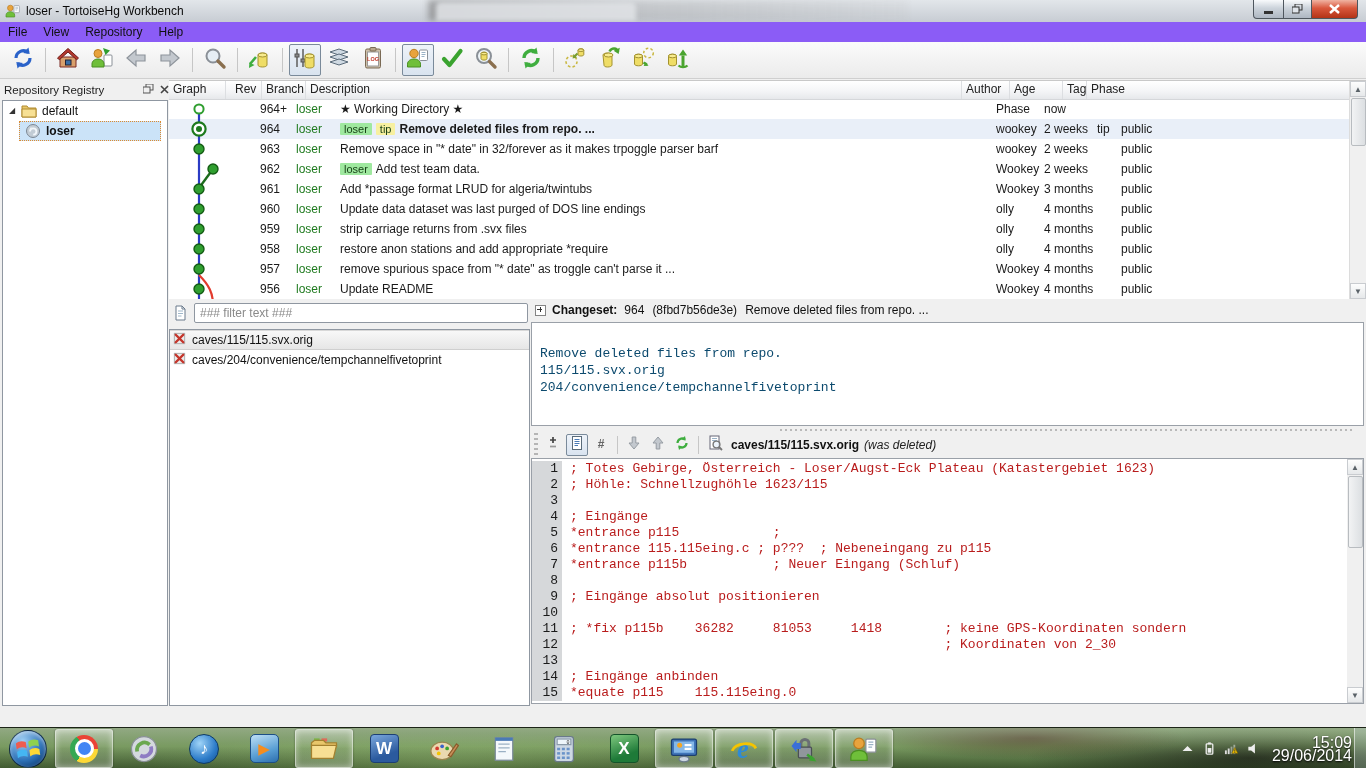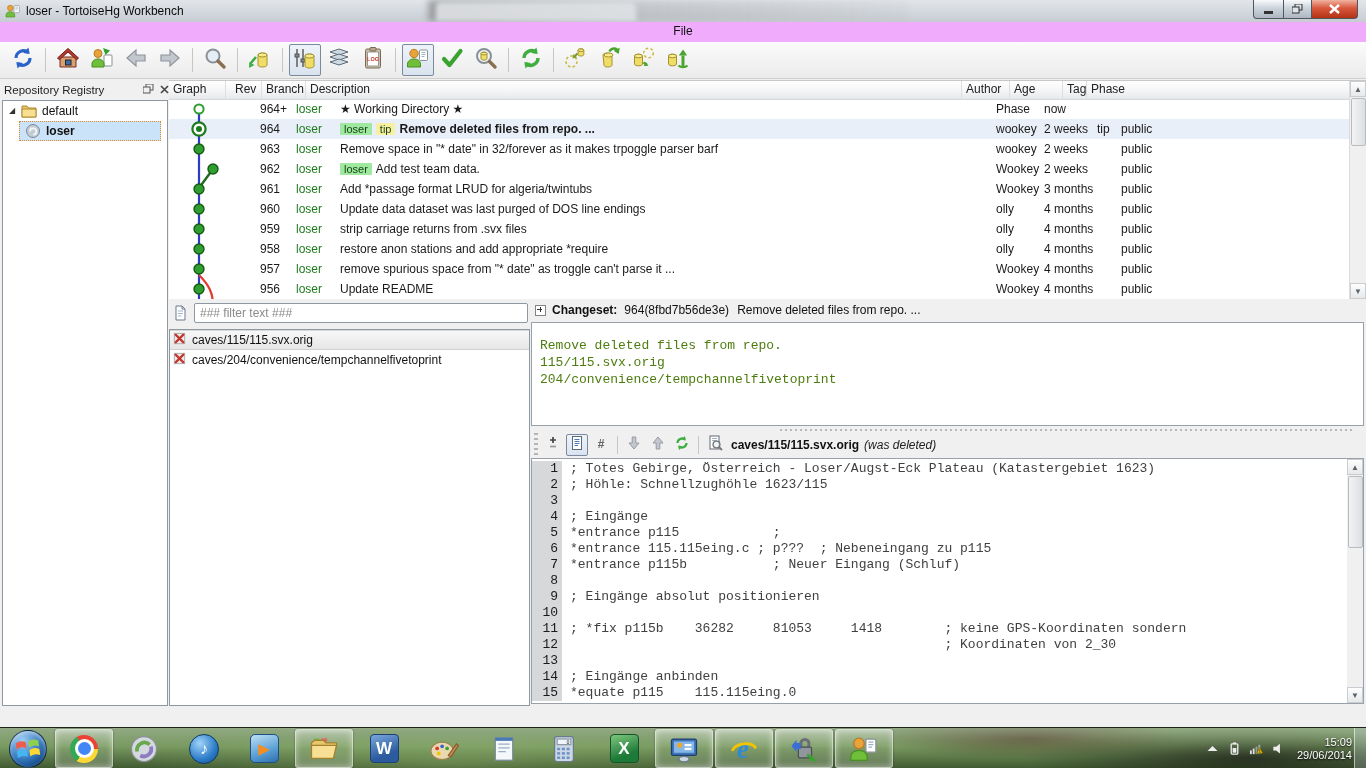--- a/index.html
+++ b/index.html
@@ -19,21 +19,21 @@
   #winbtns{position:absolute;right:8px;top:0;display:flex;}
   .wbtn{height:18px;border:1px solid #4e565e;border-top:none;
     background:linear-gradient(#f8fafc,#ccd3db 45%,#aeb7c2);
     display:flex;align-items:center;justify-content:center;}
   .wbtn.min{width:29px;border-radius:0 0 0 4px;}
   .wbtn.rest{width:27px;border-left:none;}
   .wbtn.close{width:45px;border-left:none;border-radius:0 0 4px 0;
     background:linear-gradient(#f0b3a2,#d9573c 45%,#b33317);}
 
   
-  #menubar{position:absolute;left:0;top:22px;right:0;height:20px;background:#f0abfc;display:flex;align-items:center;flex-direction:column;}
+  #menubar{position:absolute;left:0;top:22px;right:0;height:20px;background:#8b5cf6;display:flex;align-items:center;}
   .menu-item{font-size:12px;color:#111;padding:2px 8px;}
 
   
   #toolbar{position:absolute;left:0;top:42px;right:0;height:36px;
     background:linear-gradient(#fbfbfb,#ebebeb);border-bottom:1px solid #cfcfcf;
     display:flex;align-items:center;padding-left:6px;}
   .tbn{width:30px;height:30px;display:flex;align-items:center;justify-content:center;
     border:1px solid transparent;border-radius:2px;margin:0 1px;}
   .tbn svg{width:24px;height:24px;}
   .tbn.pressed{border:1px solid #7a8a9a;background:linear-gradient(#eef3f9,#d9e3ef);}
@@ -94,35 +94,35 @@
   .frow.sel{background:linear-gradient(#f8f8f8,#e6e6e6);border-top:1px solid #d8d8d8;border-bottom:1px solid #cfcfcf;height:18px;}
 
   
   #cspane{position:absolute;left:531px;top:300px;right:2px;height:404px;}
   #cshead{position:absolute;left:0;top:0;right:0;height:20px;display:flex;align-items:center;font-size:12px;color:#111;}
   #cs-exp{width:9px;height:9px;border:1px solid #848484;background:#fff;margin:0 6px 0 4px;position:relative;flex:none;}
   #cs-exp:before{content:"";position:absolute;left:1px;top:3.5px;width:5px;height:1px;background:#333;}
   #cs-exp:after{content:"";position:absolute;left:3.5px;top:1px;width:1px;height:5px;background:#333;}
   #csmsg{position:absolute;left:0;top:22px;right:0;height:104px;background:#fff;border:1px solid #9aa0a8;
     font-family:"Liberation Mono","DejaVu Sans Mono",monospace;font-size:13px;line-height:17px;
-    padding:14px 8px;white-space:pre;color:#4d7c0f;box-sizing:border-box;}
+    padding:22px 8px;white-space:pre;color:#0c4a6e;box-sizing:border-box;}
   #csdots{position:absolute;left:249px;top:129px;right:10px;height:3px;
     background:repeating-linear-gradient(90deg,#b9b9b9 0 2px,transparent 2px 5px);height:2px;}
   #cstool{position:absolute;left:0;top:133px;right:0;height:24px;display:flex;align-items:center;}
   .cbn{width:20px;height:20px;display:flex;align-items:center;justify-content:center;border:1px solid transparent;border-radius:2px;margin:0 1px;}
   .cbn svg{width:16px;height:16px;}
   .cbn.pressed{border:1px solid #7a8a9a;background:linear-gradient(#eef3f9,#d9e3ef);}
   .csep{width:1px;height:18px;background:#c6c6c6;margin:0 4px;}
   #cs-filename{font-size:12px;font-weight:bold;color:#111;margin-left:4px;}
   #cs-filestatus{font-size:12px;font-style:italic;color:#222;margin-left:5px;}
   #codewrap{position:absolute;left:0;top:158px;right:0;bottom:0;background:#fff;border:1px solid #9aa0a8;overflow:hidden;}
   #codelines{position:absolute;left:0;top:2px;right:16px;}
   .cl{display:flex;height:16px;font-family:"Liberation Mono","DejaVu Sans Mono",monospace;font-size:13px;line-height:16px;}
   .ln{width:26px;flex:none;background:#d6d8da;color:#1a1a1a;text-align:right;padding-right:4px;}
-  .ct{padding-left:8px;white-space:pre;color:#404040;}
+  .ct{padding-left:8px;white-space:pre;color:#b91c1c;}
 
   
   #taskbar{position:absolute;left:0;top:727px;width:1366px;height:41px;
     background:
       radial-gradient(ellipse 220px 30px at 1030px 10px, rgba(70,50,30,.75), transparent 70%),
       radial-gradient(ellipse 300px 40px at 1250px 30px, rgba(25,30,20,.8), transparent 75%),
       radial-gradient(ellipse 400px 40px at 450px 35px, rgba(150,190,110,.5), transparent 75%),
       linear-gradient(180deg,#5f814a,#6f9355 45%,#4f6e3c);
     border-top:1px solid #1c2417;}
   #taskbar:before{content:"";position:absolute;inset:0;
@@ -147,21 +147,21 @@
     background:radial-gradient(circle at 35% 30%,#9fd4f8,#2d7cc9 60%,#124f8c);border:1px solid #0d3a68;}
   .tb-wmp{width:27px;height:27px;border-radius:5px;background:linear-gradient(160deg,#bfe0f5,#5a9fd4 60%,#2d6fae);
     border:1px solid #1d4f85;display:flex;align-items:center;justify-content:center;}
   .tb-wmp span{color:#f58d1e;font-size:15px;line-height:15px;}
   .tb-word,.tb-excel{width:27px;height:27px;border-radius:4px;color:#fff;font-weight:bold;font-size:17px;
     display:flex;align-items:center;justify-content:center;}
   .tb-word{background:linear-gradient(160deg,#7aa7dd,#2b5a9e 70%);border:1px solid #1c3f74;}
   .tb-excel{background:linear-gradient(160deg,#7ec87e,#1e7a38 70%);border:1px solid #14532a;}
   #tray{position:absolute;right:14px;top:0;height:41px;display:flex;align-items:center;gap:7px;}
   #tray svg{width:15px;height:15px;}
-  #clock{color:#fff;font-size:11px;line-height:13px;text-align:right;text-shadow:0 1px 2px #000;margin-left:4px;}
+  #clock{color:#fff;font-size:16px;line-height:13px;text-align:right;text-shadow:0 1px 2px #000;margin-left:4px;}
   #showdesk{position:absolute;right:0;top:0;width:11px;height:41px;
     background:rgba(210,225,240,.22);border-left:1px solid rgba(255,255,255,.55);}
 </style>
 </head>
 <body>
 
 <div id="screen">
 
   <div id="titlebar">
     <div id="bg-window"></div>
@@ -563,21 +563,21 @@
           </svg></span>
         <span>caves/204/convenience/tempchannelfivetoprint</span>
       </div>
     </div>
 
   <div id="cspane">
     <div id="cshead">
       <span id="cs-exp"></span>
       <span style="font-weight:bold">Changeset:</span>
       <span style="margin-left:7px">964</span>
-      <span style="">(8fbd7b56de3e)</span>
+      <span style="margin-left:8px">(8fbd7b56de3e)</span>
       <span style="margin-left:8px">Remove deleted files from repo. ...</span>
     </div>
     <div id="csmsg">Remove deleted files from repo.
 115/115.svx.orig
 204/convenience/tempchannelfivetoprint</div>
     <div id="csdots"></div>
     <div id="cstool">
         <div class="thandle"></div>
         <div class="cbn">
           <span><svg viewBox="0 0 16 16">

